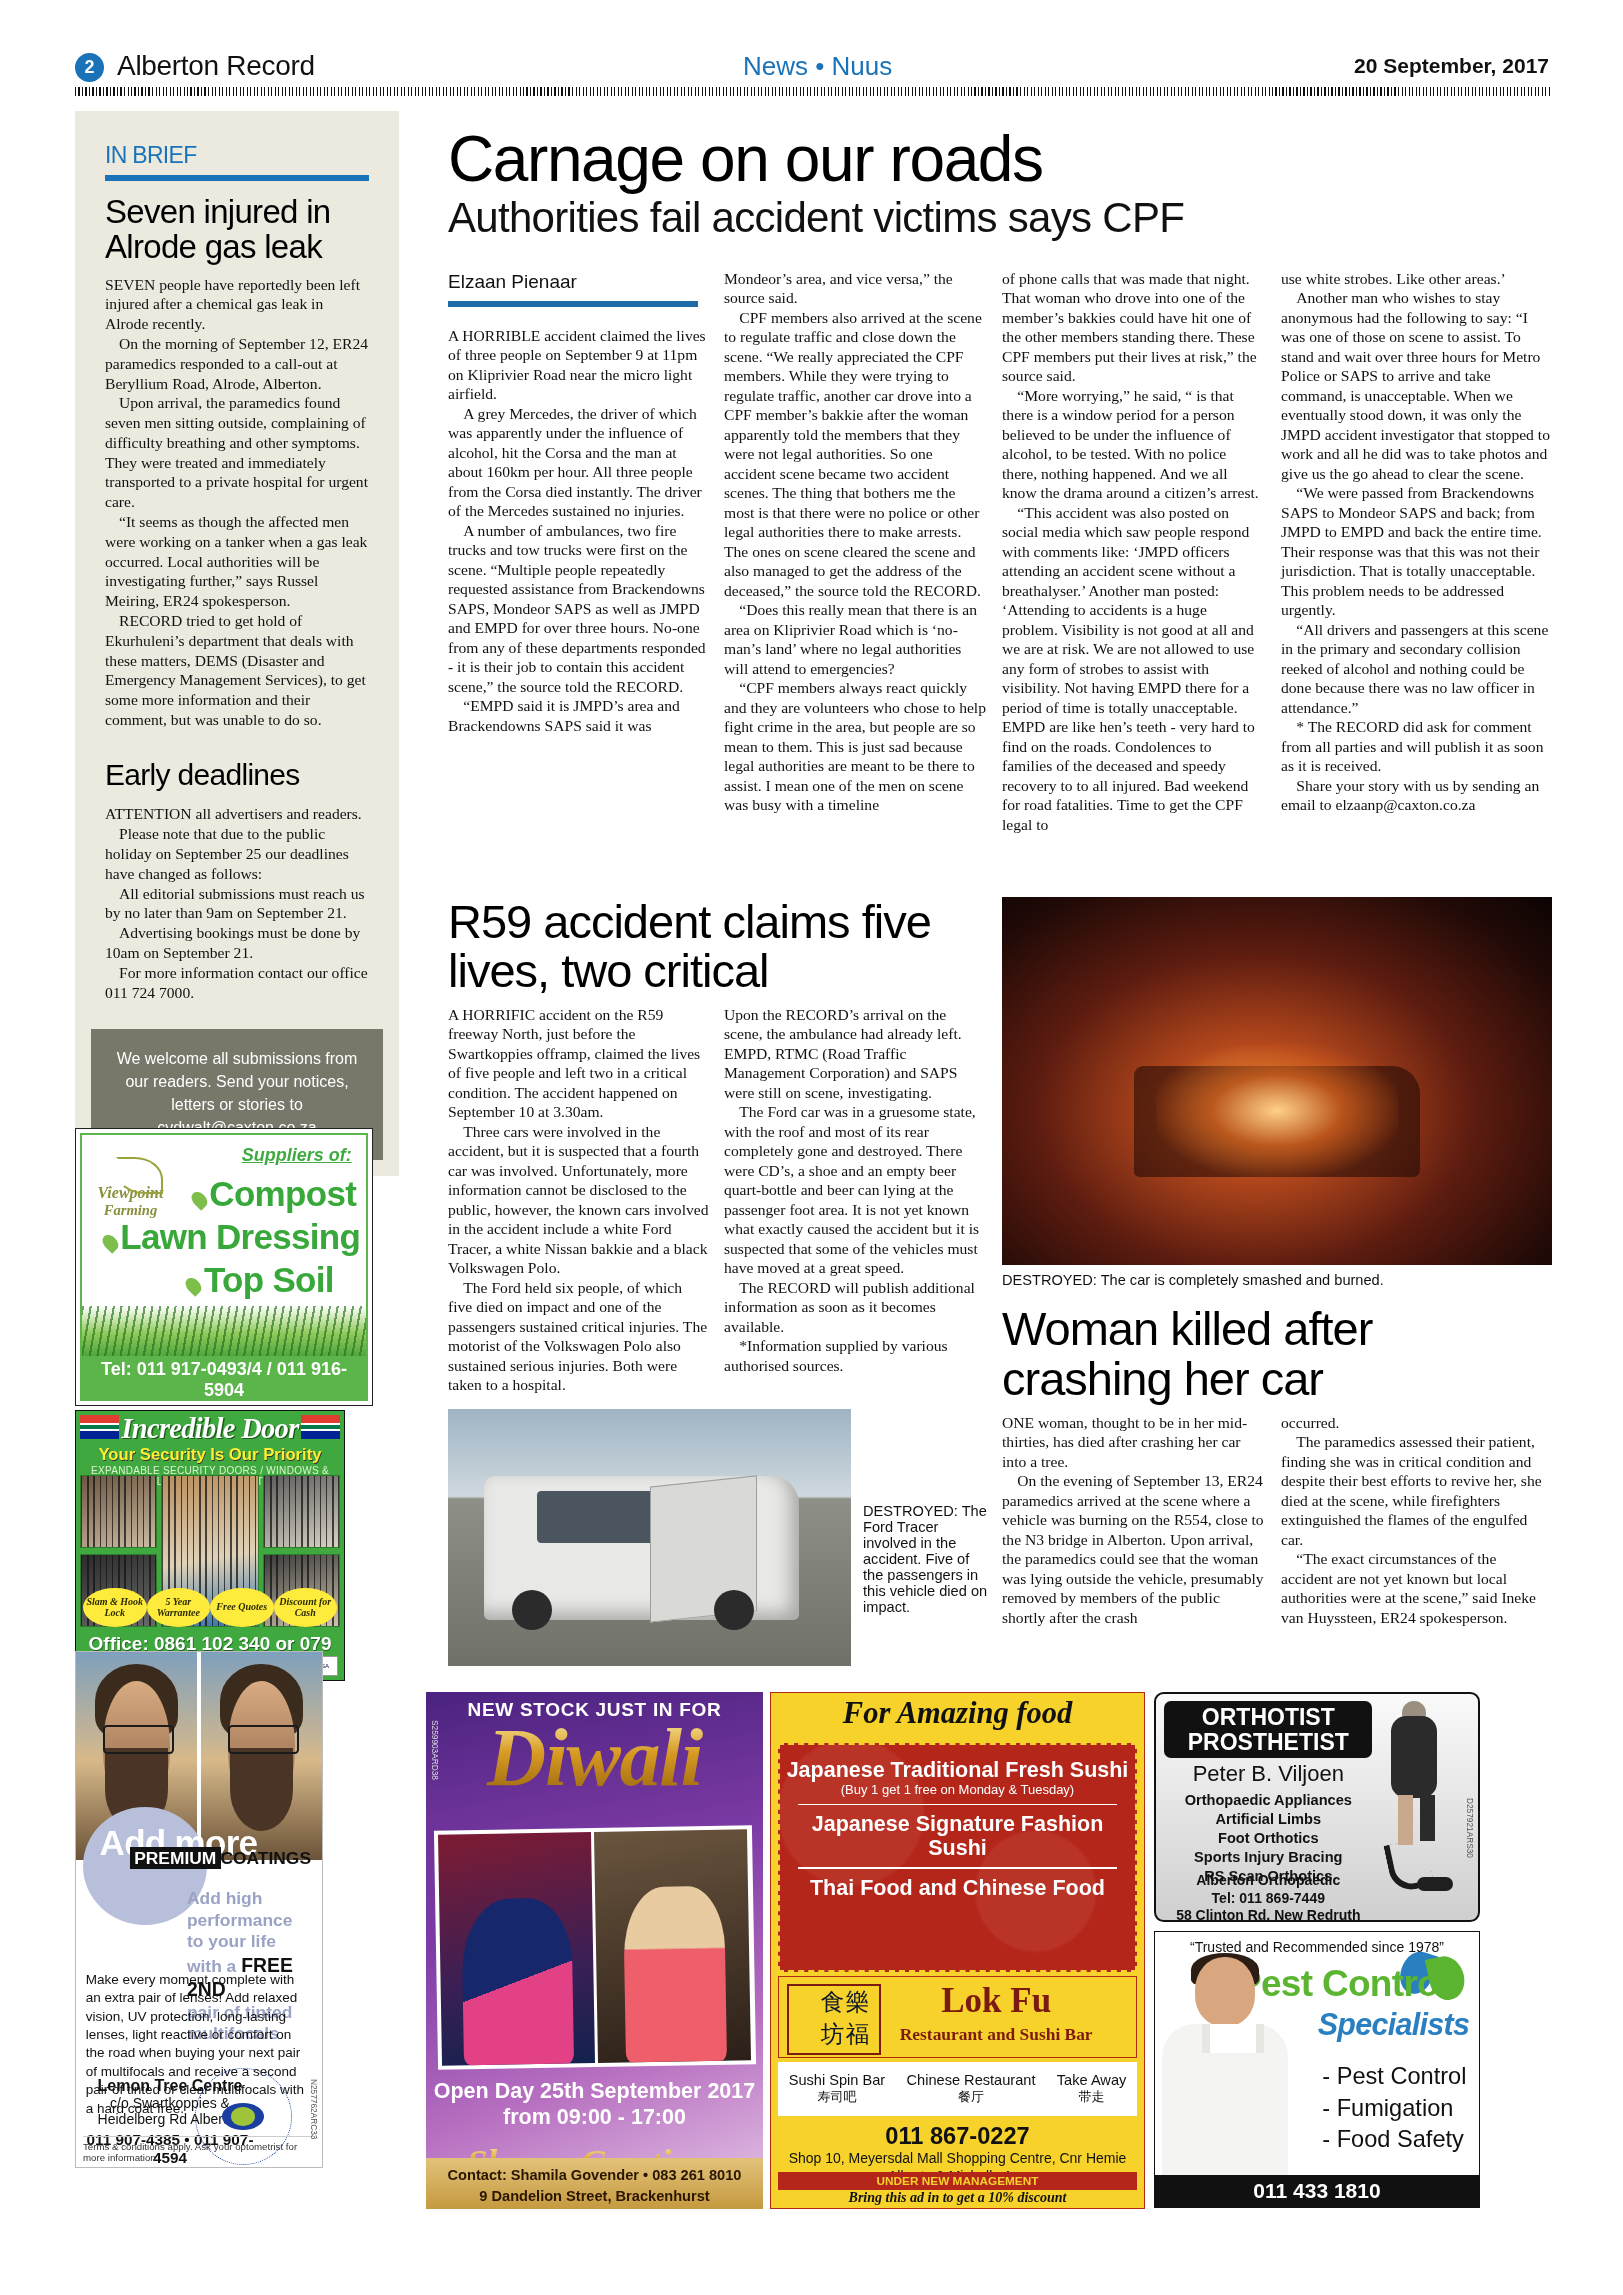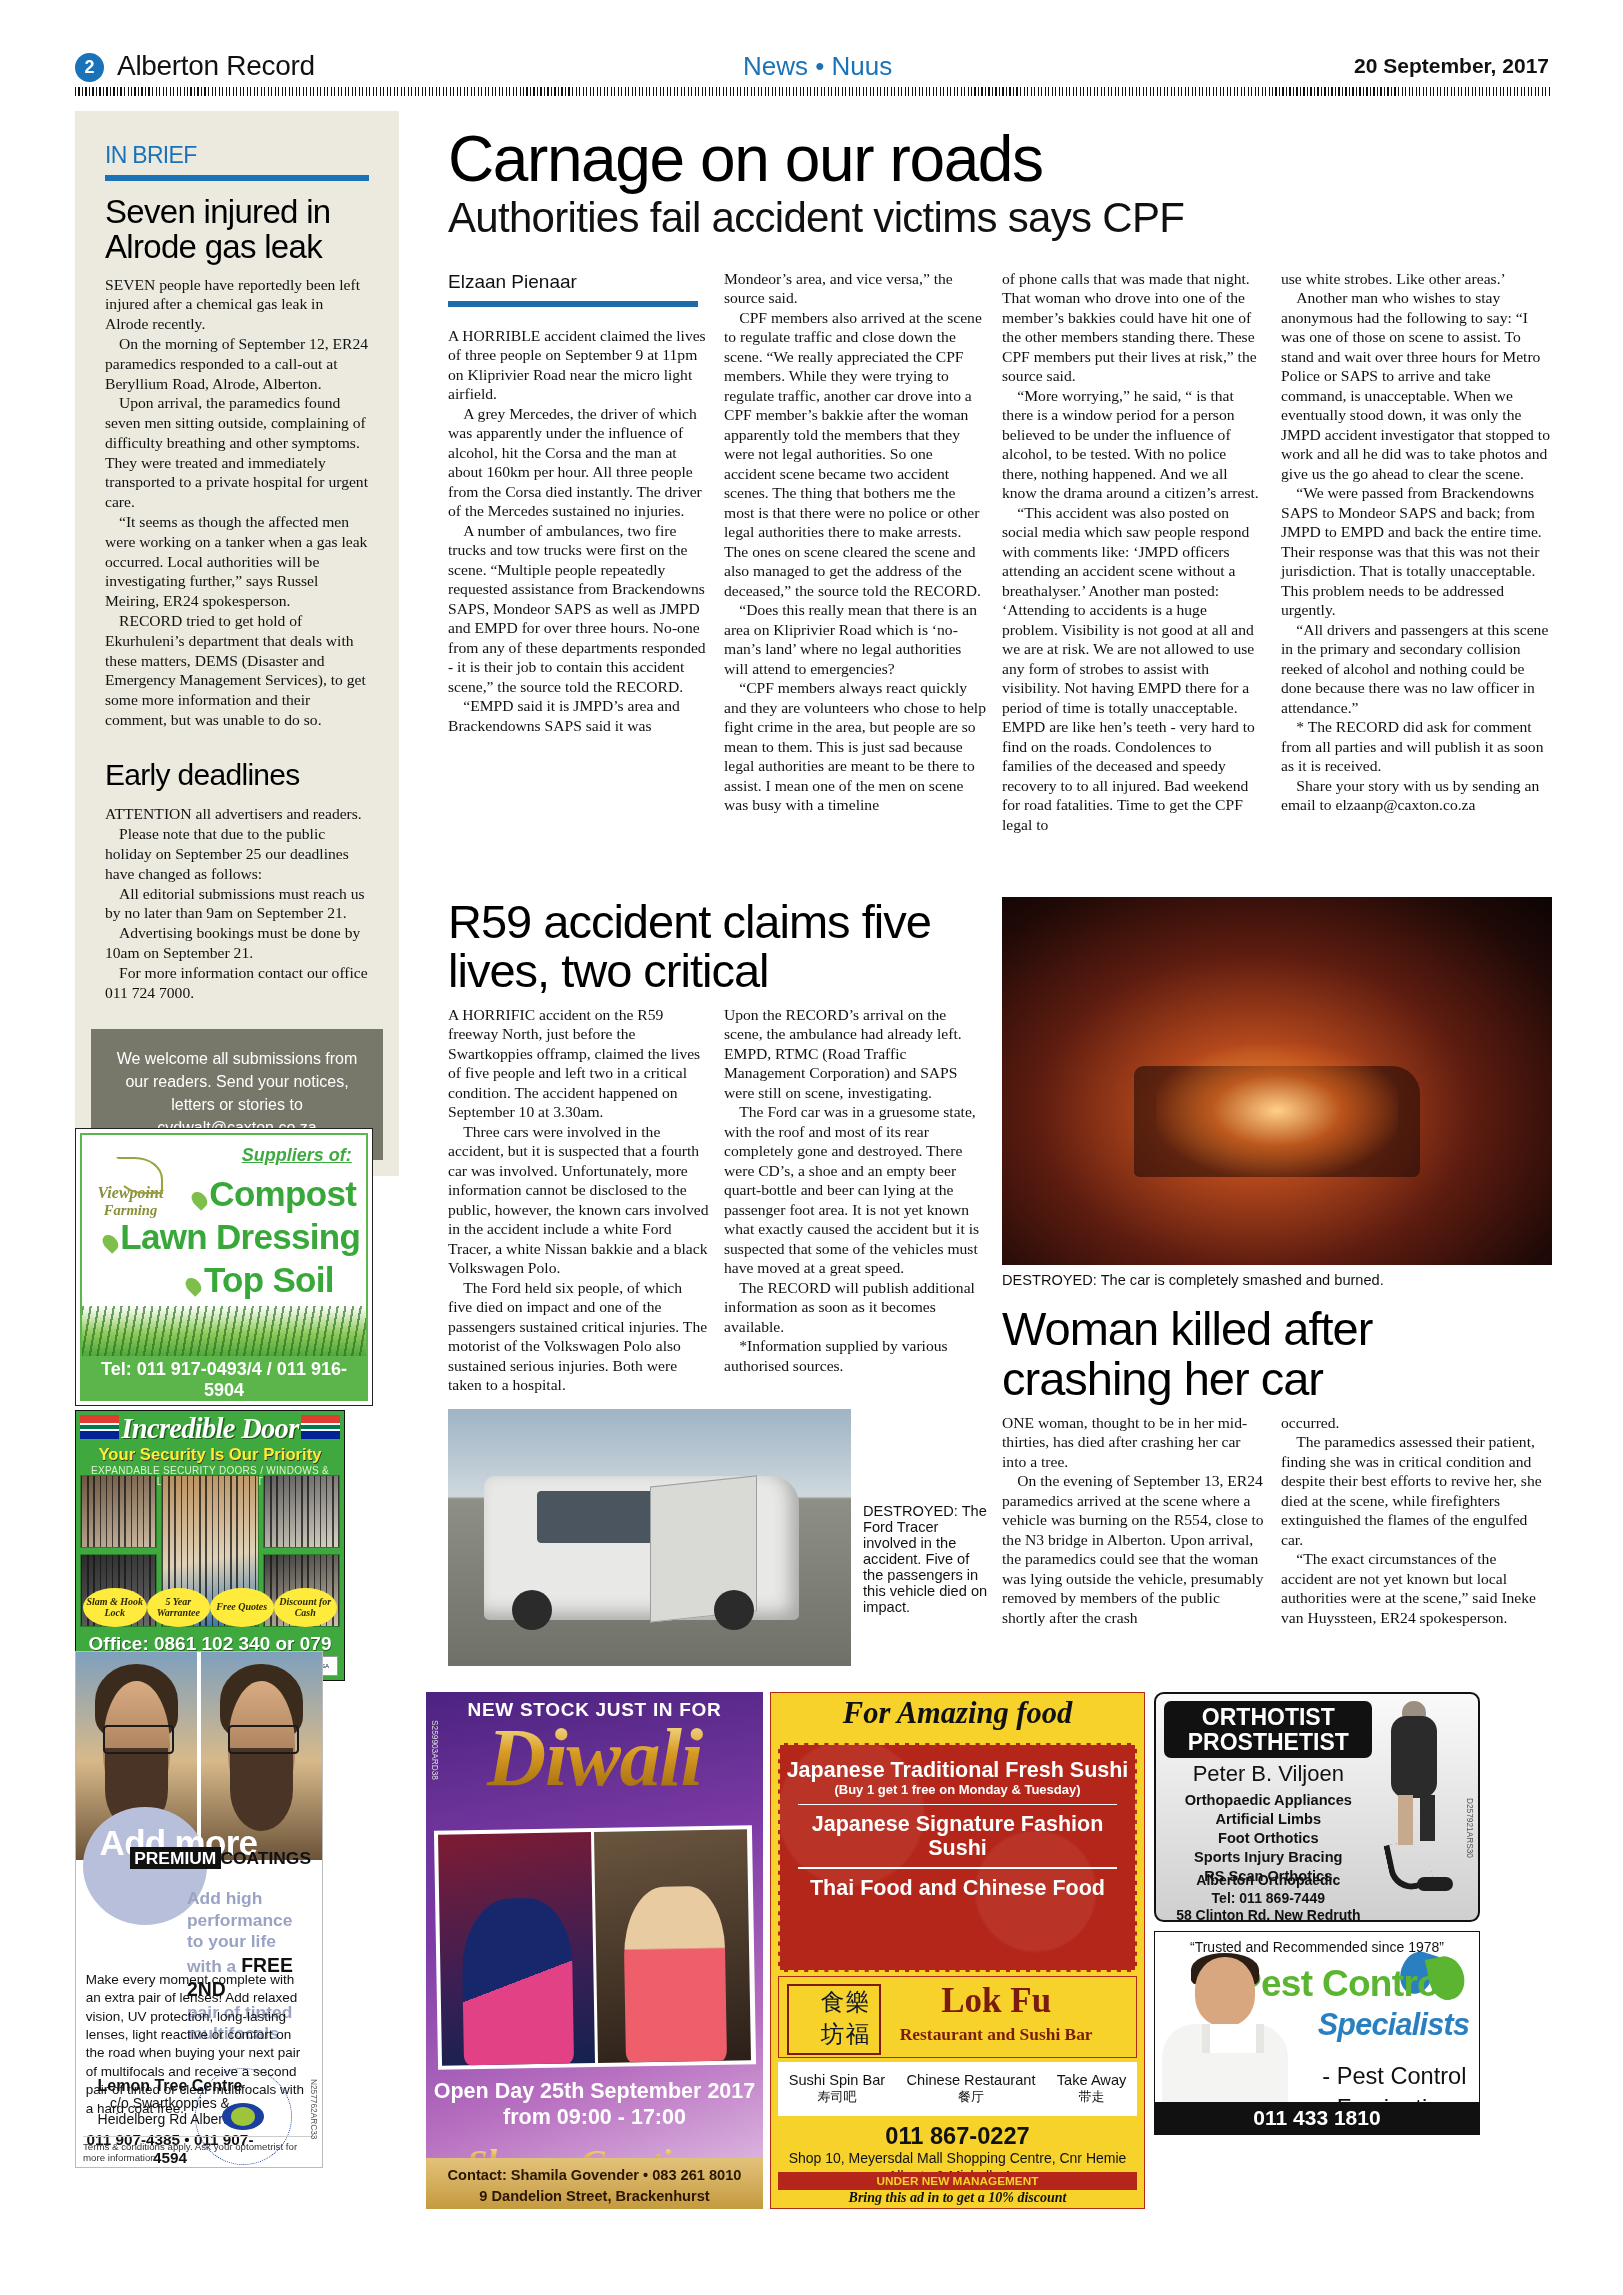--- a/index.html
+++ b/index.html
@@ -221,21 +221,21 @@
 
   .ad-lokfu{left:770px;top:1692px;width:375px;height:517px;background:#f6d22a;border:1.4px solid #b02b16;}
   .lf-head{position:absolute;left:0;right:0;top:2.8px;height:46px;background:#f6d22a;text-align:center;
      font-family:"Liberation Serif",serif;font-style:italic;font-weight:bold;font-size:30.5px;color:#111;}
   .lf-red{position:absolute;left:7px;right:7px;top:50px;height:229px;background:#b5261a;
      background-image:radial-gradient(circle at 20% 30%,rgba(255,255,255,.06) 0 22%,transparent 23%),
                       radial-gradient(circle at 72% 65%,rgba(255,255,255,.06) 0 20%,transparent 21%);
      border:2.1px dashed #f6d22a;box-sizing:border-box;color:#fff;text-align:center;
      font-family:"Liberation Sans",sans-serif;}
   .lf-l1{font-weight:bold;font-size:21.5px;margin-top:12.5px;line-height:1.12;}
-  .lf-l1s{font-size:13px;font-weight:bold;}
+  .lf-l1s{font-size:13px;}
   .lf-div{height:1.4px;background:#fff;margin:7px 18px;}
   .lf-l2{font-weight:bold;font-size:21.5px;line-height:1.12;}
   .lf-l3{font-weight:bold;font-size:21.5px;line-height:1.12;}
   .lf-yellow{position:absolute;left:7px;right:7px;top:283px;height:82px;background:#f6d22a;
      border:1.4px solid #b02b16;box-sizing:border-box;}
   .lf-seal{position:absolute;left:8.3px;top:7px;width:67px;height:67px;border:2.1px solid #7b1a10;
      color:#0f172a;font-size:23.6px;font-family:"DejaVu Sans",sans-serif;text-align:center;
      line-height:32px;letter-spacing:1.4px;padding-left:23px;}
   .lf-name{position:absolute;left:83px;right:5.6px;top:4.2px;text-align:center;
      font-family:"Liberation Serif",serif;font-weight:bold;font-size:35px;color:#7b1a10;}
@@ -267,21 +267,21 @@
      font-family:"Liberation Sans",sans-serif;font-weight:bold;font-size:14px;color:#111;line-height:1.26;}
   .or-athlete{position:absolute;right:18px;top:4.2px;width:86px;height:208px;}
   .or-body{position:absolute;left:16.7px;top:18px;width:46px;height:82px;background:#2b2b2b;border-radius:15.3px;}
   .or-head{position:absolute;left:28px;top:2.8px;width:23.6px;height:23.6px;background:#9a8f80;border-radius:50%;}
   .or-leg1{position:absolute;left:23.6px;top:97px;width:15.3px;height:50px;background:#c7a98d;}
   .or-leg2{position:absolute;left:46px;top:97px;width:15.3px;height:46px;background:#2b2b2b;}
   .or-blade{position:absolute;left:14px;top:143px;width:36px;height:43px;border-left:6.2px solid #1b1b1b;
      border-bottom:6.2px solid #1b1b1b;border-radius:0 0 0 23.6px;transform:rotate(-12deg);}
   .or-shoe{position:absolute;left:43px;top:179px;width:36px;height:14px;background:#1f1f1f;border-radius:7px;}
 
-  .ad-pest{left:1154px;top:1931px;width:326px;height:204px;border:1.4px solid #111;background:#fff;}
+  .ad-pest{left:1154px;top:1931px;width:326px;height:277px;border:1.4px solid #111;background:#fff;}
   .pe-trust{position:absolute;left:0;right:0;top:7px;text-align:center;
      font-family:"Liberation Sans",sans-serif;font-size:14px;color:#111;}
   .pe-title{position:absolute;left:82px;top:30.5px;font-family:"Liberation Sans",sans-serif;
      font-weight:bold;font-size:37px;color:#5cb531;letter-spacing:-0.7px;}
   .pe-spec{position:absolute;right:9.7px;top:75px;font-family:"Liberation Sans",sans-serif;
      font-weight:bold;font-style:italic;font-size:30.5px;color:#2a7fc1;letter-spacing:-0.7px;}
   .pe-drop{position:absolute;right:11px;top:19.4px;width:67px;height:54px;}
   .pe-drop .d1{position:absolute;left:0;top:0;width:32px;height:43px;background:#2a7fc1;
      border-radius:60% 0 55% 55%;transform:rotate(18deg);}
   .pe-drop .d2{position:absolute;left:28px;top:4.2px;width:35px;height:44px;background:#5cb531;

